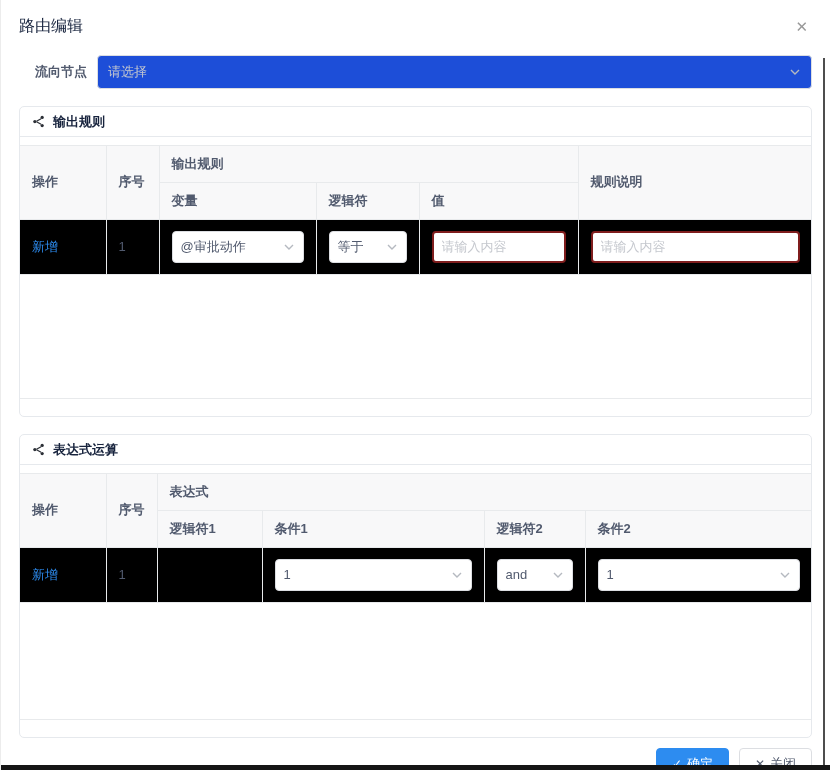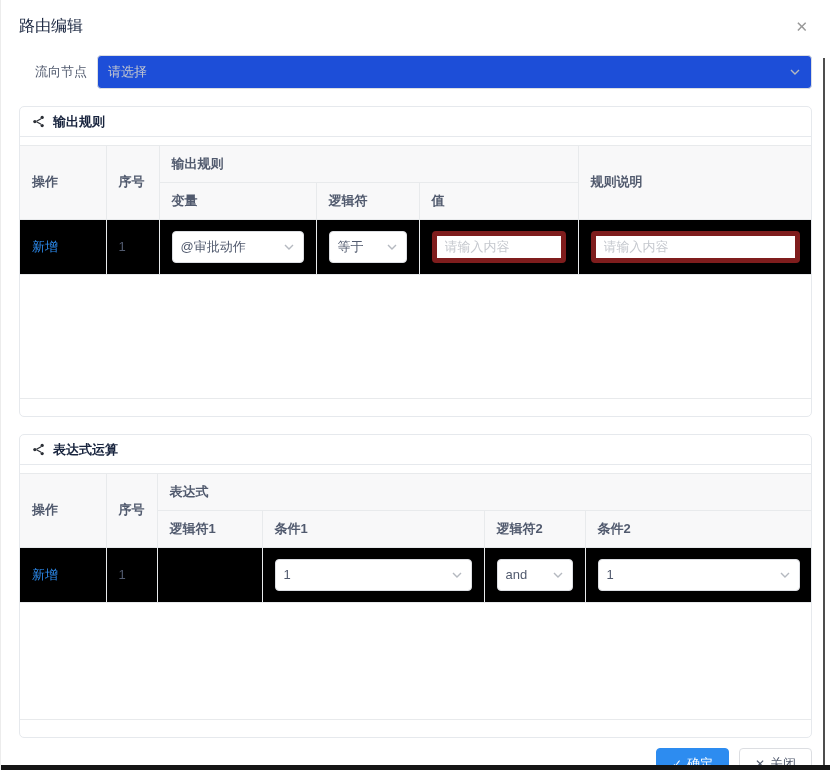--- a/index.html
+++ b/index.html
@@ -11,21 +11,21 @@
   }
   .dialog-inner { padding: 0 18px; }
 
   
   .dlg-header { display: flex; justify-content: space-between; align-items: center; padding-top: 16px; }
   .dlg-title { font-size: 16px; color: #17233d; font-weight: 500; }
   .dlg-close { color: #999; font-size: 15px; line-height: 1; cursor: pointer; padding: 2px 4px; }
 
   
   .form-row { display: flex; align-items: center; margin-top: 18px; }
-  .form-label { width: 68px; text-align: right; margin-right: 10px; font-weight: normal; color: #515a6e; font-size: 13px; flex: none; }
+  .form-label { width: 68px; text-align: right; margin-right: 10px; font-weight: bold; color: #515a6e; font-size: 13px; flex: none; }
   .select-box {
     flex: 1; height: 34px; border: 1px solid #dcdee2; border-radius: 4px; background: #1d4ed8;
     display: flex; align-items: center; justify-content: space-between; padding: 0 10px;
     font-size: 13px; color: #515a6e; cursor: pointer;
   }
   .select-box .ph { color: #c5c8ce; }
   .chev { width: 12px; height: 12px; flex: none; color: #b5b9c0; }
 
   
   .panel { border: 1px solid #e6e9ed; border-radius: 5px; margin-top: 17px; background: #fff; padding-bottom: 17px; }
@@ -52,21 +52,21 @@
     font-size: 13px; color: #515a6e; background: #000000; vertical-align: middle;
   }
   .link-add { color: #2d8cf0; cursor: pointer; font-size: 13px; }
 
   .sel {
     width: 100%; height: 32px; border: 1px solid #dcdee2; border-radius: 4px; background: #fff;
     display: flex; align-items: center; justify-content: space-between; padding: 0 8px;
     font-size: 13px; color: #515a6e; cursor: pointer;
   }
   .inp {
-    width: 100%; height: 32px; border: 5px solid #7f1d1d; border-radius: 4px; background: #fff;
+    width: 100%; height: 32px; border: 2px solid #7f1d1d; border-radius: 4px; background: #fff;
     padding: 0 8px; font-size: 13px; color: #515a6e; outline: none;
     font-family: "Liberation Sans", "DejaVu Sans", sans-serif;
   }
   .inp::placeholder { color: #c5c8ce; }
 
   
   .dlg-footer { display: flex; justify-content: flex-end; gap: 10px; margin-top: 10px; }
   .btn {
     height: 32px; border-radius: 4px; font-size: 13px; padding: 0 15px;
     display: inline-flex; align-items: center; gap: 5px; cursor: pointer;

